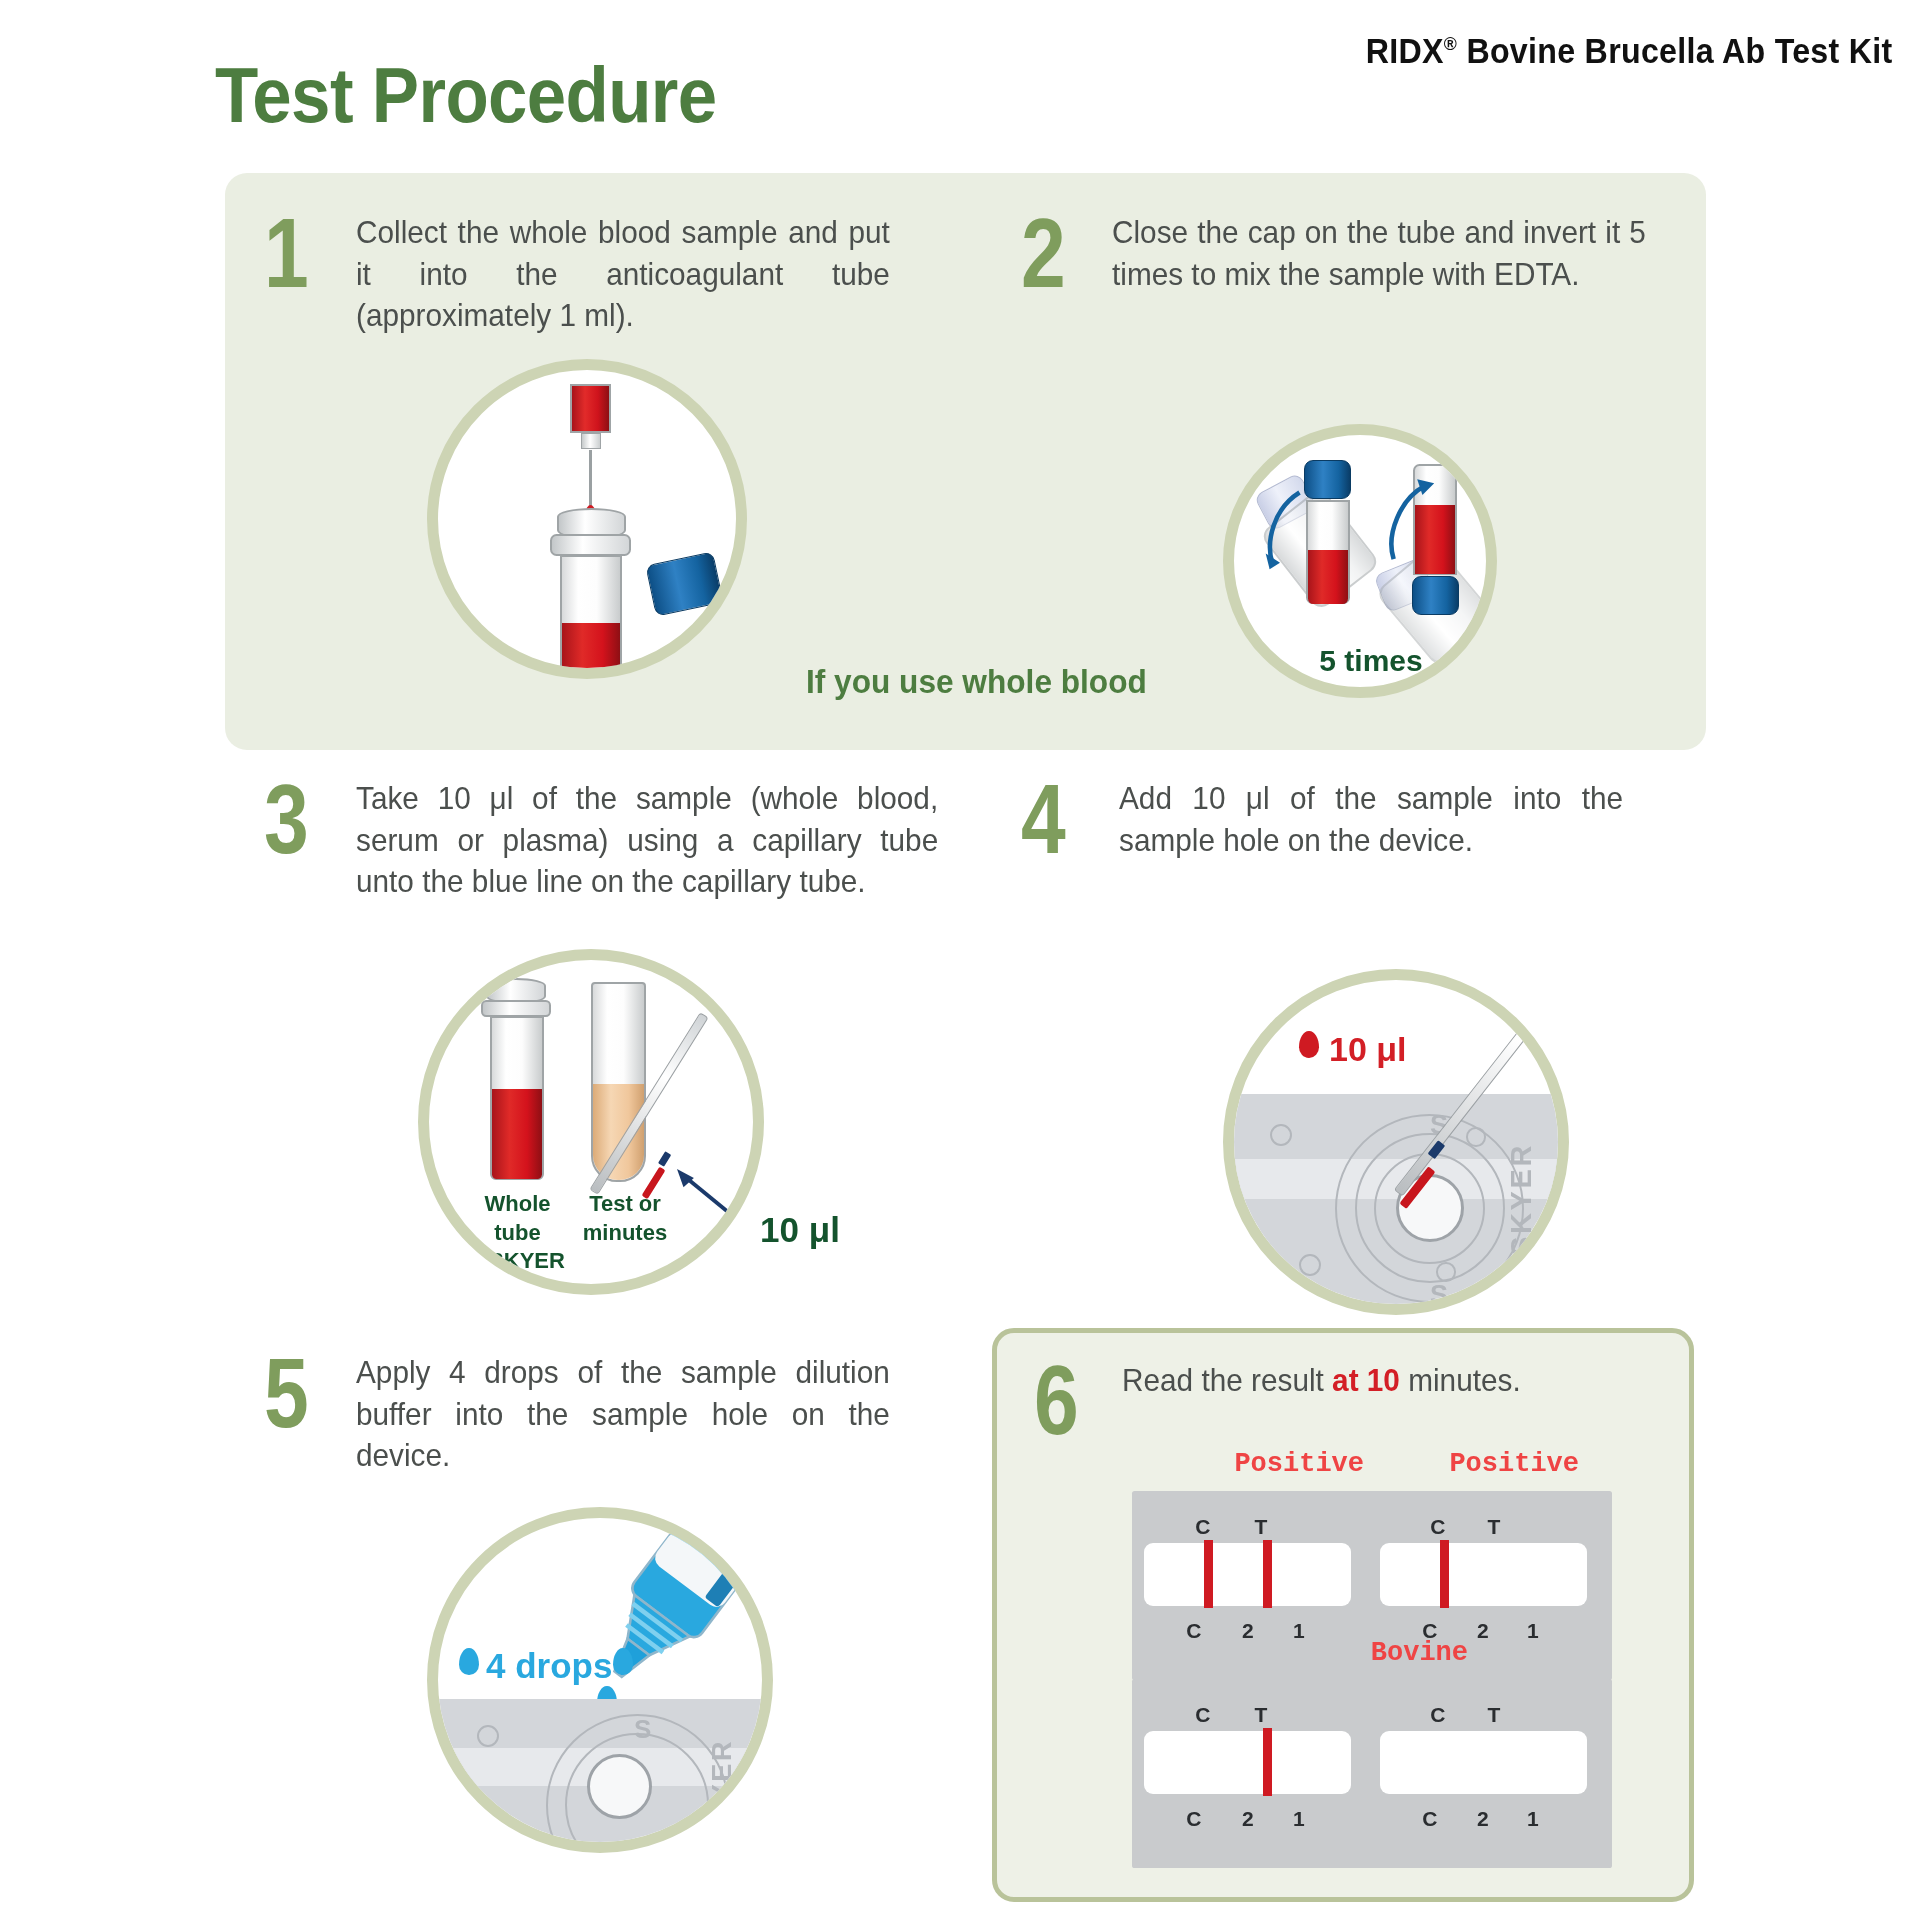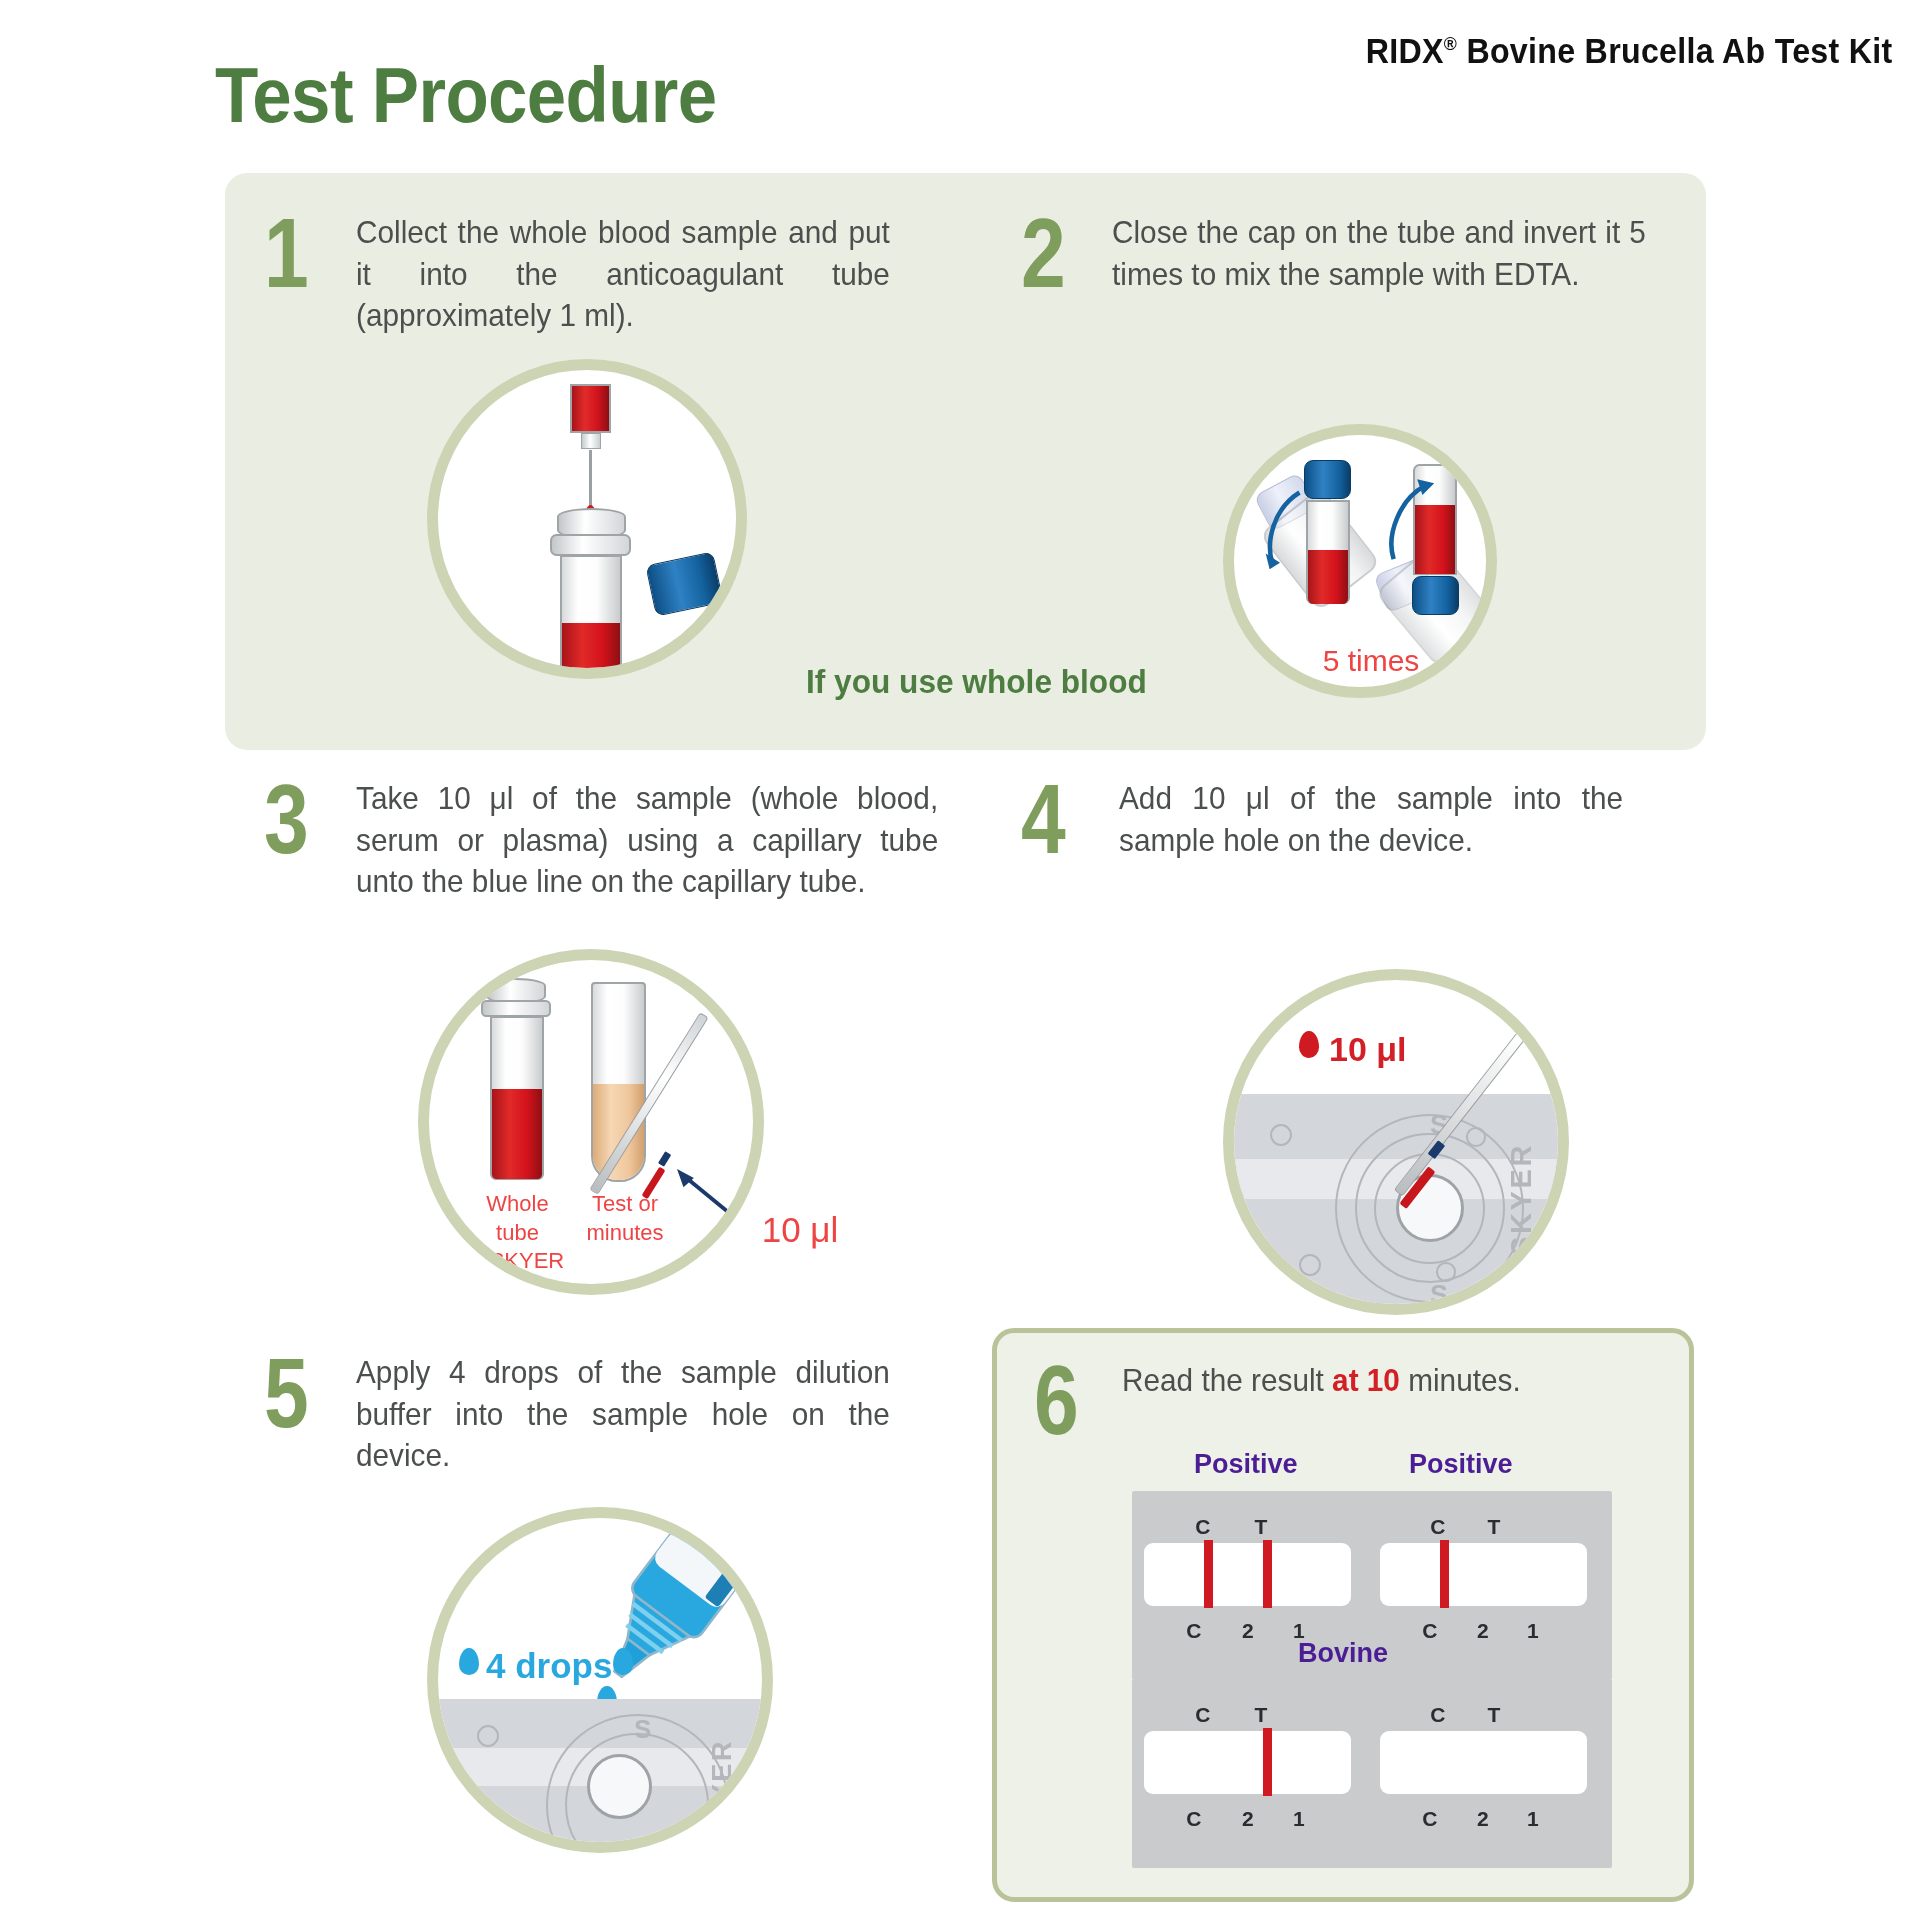--- a/index.html
+++ b/index.html
@@ -61,21 +61,21 @@
     white-space:nowrap;
   }
 
   
   .circ{
     position:absolute;border-radius:50%;
     background:#ffffff;border:11px solid #cdd4b4;
     box-sizing:border-box;overflow:hidden;
   }
 
-  .lbl{position:absolute;font-weight:normal;color:#ef4444;text-align:center;}
+  .lbl{position:absolute;font-weight:bold;color:#14532d;text-align:center;}
 
   
   .tube-body{position:absolute;background:linear-gradient(90deg,#d8dadb 0%,#ffffff 28%,#fdfdfd 60%,#c9cccd 100%);border:2px solid #9fa4a6;box-sizing:border-box;}
   .tube-blood{position:absolute;background:linear-gradient(90deg,#a8141a 0%,#e02a28 35%,#d4121c 70%,#8e0f14 100%);}
   .tube-serum{position:absolute;background:linear-gradient(90deg,#dcab78 0%,#f6d7b4 35%,#f0c79c 70%,#d0a06f 100%);}
   .tube-neck{position:absolute;background:linear-gradient(90deg,#c3c7c9 0%,#ffffff 40%,#d3d6d8 100%);border:2px solid #9fa4a6;box-sizing:border-box;border-radius:3.9px;}
   .cap-blue{position:absolute;background:linear-gradient(90deg,#0d4f86 0%,#2f81c4 40%,#1463a0 75%,#0a3d68 100%);border-radius:9px;border:1.3px solid #0a3b63;box-sizing:border-box;}
   .cap-pale{position:absolute;background:linear-gradient(90deg,#c9cfe6 0%,#eef1fa 45%,#d3d9ec 100%);border-radius:9px;border:1.3px solid #b3bad2;box-sizing:border-box;}
 
   .syr-barrel{position:absolute;background:linear-gradient(90deg,#a8141a 0%,#e22b2a 35%,#cf131c 70%,#8d0f14 100%);border:2px solid #9fa4a6;box-sizing:border-box;}
@@ -99,21 +99,21 @@
 
   .capillary{position:absolute;background:linear-gradient(180deg,#cfd3d6 0%,#ffffff 35%,#b9bdc0 100%);border:1.3px solid #9ca1a4;box-sizing:border-box;border-radius:3.3px;}
   .cap-red{position:absolute;background:#c8161d;border-radius:2px;}
   .cap-navy{position:absolute;background:#1b3a6b;border-radius:1.3px;}
 
   .droplet{position:absolute;background:#29a8df;border-radius:50% 50% 50% 50%/62% 62% 38% 38%;}
   .drops-text{position:absolute;color:#29a8df;font-weight:bold;}
 
   
   .res-group{position:absolute;background:#c9cbcd;border-radius:2.6px;}
-  .res-title{position:absolute;font-weight:bold;color:#4c1d95;text-align:left;}
+  .res-title{position:absolute;font-weight:bold;color:#ef4444;text-align:right;font-family:Liberation Mono, monospace;}
   .strip{position:absolute;background:#ffffff;border-radius:9px;}
   .band{position:absolute;background:#cf1a22;}
   .mk{position:absolute;color:#2a2d30;font-weight:bold;text-align:center;}
 </style>
 </head>
 <body>
 
 <div class="page">
 
   <div class="kit-title">

